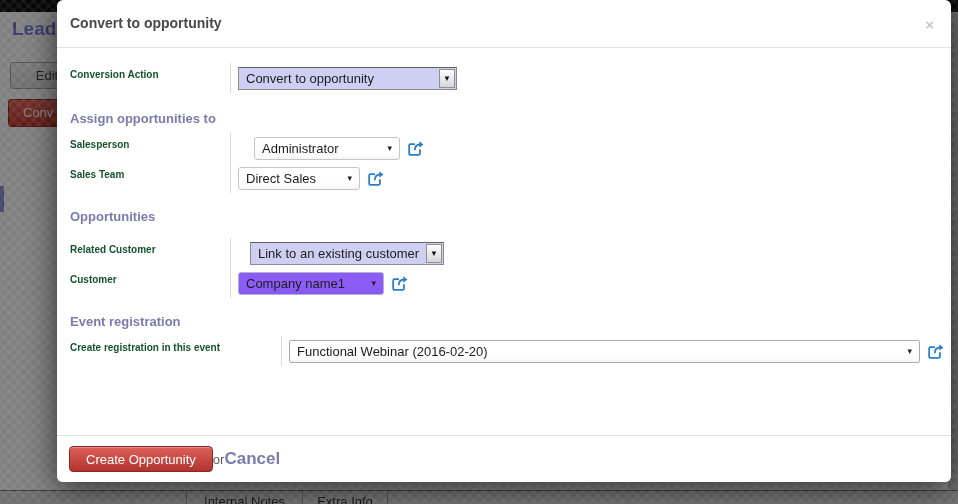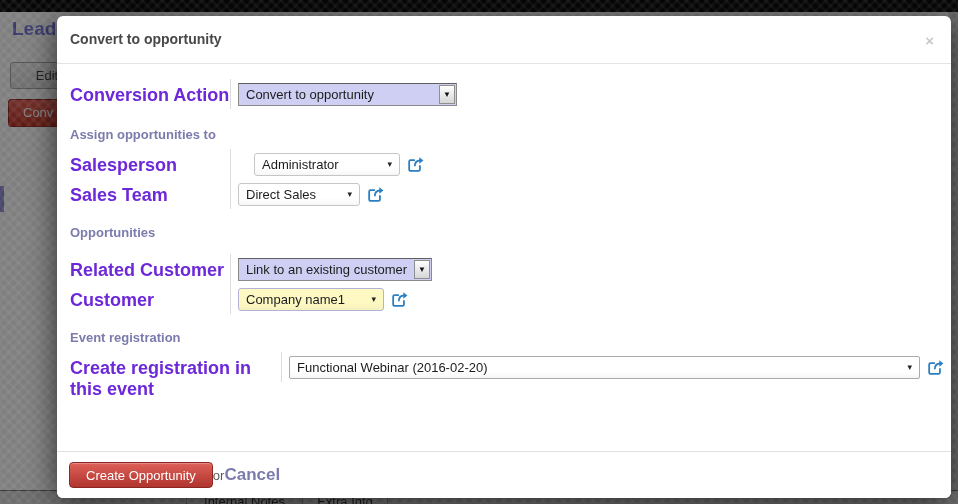--- a/index.html
+++ b/index.html
@@ -20,45 +20,45 @@
   .bg-tab{position:absolute;top:0;height:14px;font-size:13px;color:#222;text-align:center;padding-top:3px;
     border-left:1px solid #9a9a9a;border-right:1px solid #9a9a9a;}
 
   
   .overlay{position:absolute;inset:0;background-color:rgba(10,10,10,0.52);
     background-image:
       repeating-linear-gradient(45deg, rgba(255,255,255,0.045) 0 3px, transparent 3px 7px),
       repeating-linear-gradient(-45deg, rgba(255,255,255,0.045) 0 3px, transparent 3px 7px);}
 
   
-  .modal{position:absolute;left:57px;top:16px;width:894px;height:482px;background:#fff;border-radius:6px;
+  .modal{position:absolute;left:57px;top:0;width:894px;height:482px;background:#fff;border-radius:6px;
     box-shadow:0 5px 30px rgba(0,0,0,0.65);}
   .modal-header{position:relative;height:48px;border-bottom:1px solid #e4e4e4;}
   .modal-title{position:absolute;left:13px;top:15px;font-size:14px;font-weight:bold;color:#484848;}
   .modal-close{position:absolute;right:17px;top:17px;font-size:15px;font-weight:bold;color:#c9c9c9;cursor:pointer;line-height:15px;}
   .modal-body{padding:0 13px;}
 
   .section-h{font-size:13px;font-weight:bold;color:#7C7BAD;margin:9px 0 7px 0;}
   .frow{display:flex;align-items:flex-start;min-height:30px;}
-  .frow .lbl{flex:none;width:160px;font-size:18px;font-weight:bold;color:#6d28d9;padding-top:6px;}
+  .frow .lbl{flex:none;width:160px;font-size:10px;font-weight:bold;color:#14532d;padding-top:6px;}
   .frow.wide .lbl{width:211px;}
   .frow .fld{flex:1;display:flex;align-items:center;gap:6px;border-left:1px solid #dcdcdc;padding:3px 0 3px 7px;min-height:30px;}
 
   
   .sel-native{display:inline-flex;align-items:center;justify-content:space-between;height:23px;
     background:#cfcff4;border:1px solid #8a8a8a;border-top-color:#606060;padding-left:7px;font-size:13px;color:#1c1c1c;cursor:pointer;}
   .sel-native .nbtn{flex:none;width:16px;height:19px;margin:1px;background:linear-gradient(#fefefe,#d6d6d6);
     border:1px solid #8f8f8f;display:flex;align-items:center;justify-content:center;font-size:8px;color:#111;}
 
   
   .sel-flat{display:inline-flex;align-items:center;justify-content:space-between;height:23px;background:#fff;
     border:1px solid #c6c6c6;border-radius:3px;padding:0 7px;font-size:13px;color:#1c1c1c;cursor:pointer;
     box-shadow:inset 0 -7px 9px -7px rgba(0,0,0,0.08);}
   .sel-flat .arrow{font-size:9px;color:#222;margin-left:8px;}
-  .sel-flat.req{background:#fef9c3;border-color:#b2b2d8;}
+  .sel-flat.req{background:#8b5cf6;border-color:#b2b2d8;}
   .sel-event{border-radius:2px;border-color:#ababab;}
 
   .ext-icon{flex:none;width:19px;height:19px;cursor:pointer;}
 
   
   .modal-footer{position:absolute;left:0;right:0;bottom:0;height:47px;border-top:1px solid #e0e0e0;
     display:flex;align-items:center;padding-left:12px;border-radius:0 0 6px 6px;background:#fff;}
   .btn-create{height:26px;padding:0 16px;background:linear-gradient(#dd5f58,#b0352e);border:1px solid #8a2722;
     border-radius:4px;color:#fff;font-size:13px;cursor:pointer;box-shadow:inset 0 1px 1px rgba(255,255,255,0.3);}
   .or-txt{font-size:13px;color:#5a5a5a;}
@@ -132,21 +132,21 @@
             <path d="M12.6 2.2 L16.5 5.2 L12.6 8.2 Z" fill="#2B7FC3"></path>
           </svg>
         </div>
       </div>
 
       <div class="section-h" style="margin-top:16px;">Opportunities</div>
 
       <div class="frow" style="margin-top:14px;">
         <div class="lbl">Related Customer</div>
         <div class="fld">
-          <div class="sel-native" style="width:194px;">
+          <div class="sel-native" style="width:194px;margin-left:12px;">
             <span>Link to an existing customer</span>
             <span class="nbtn">▼</span>
           </div>
         </div>
       </div>
 
       <div class="frow">
         <div class="lbl">Customer</div>
         <div class="fld">
           <div class="sel-flat req" style="width:146px;">

